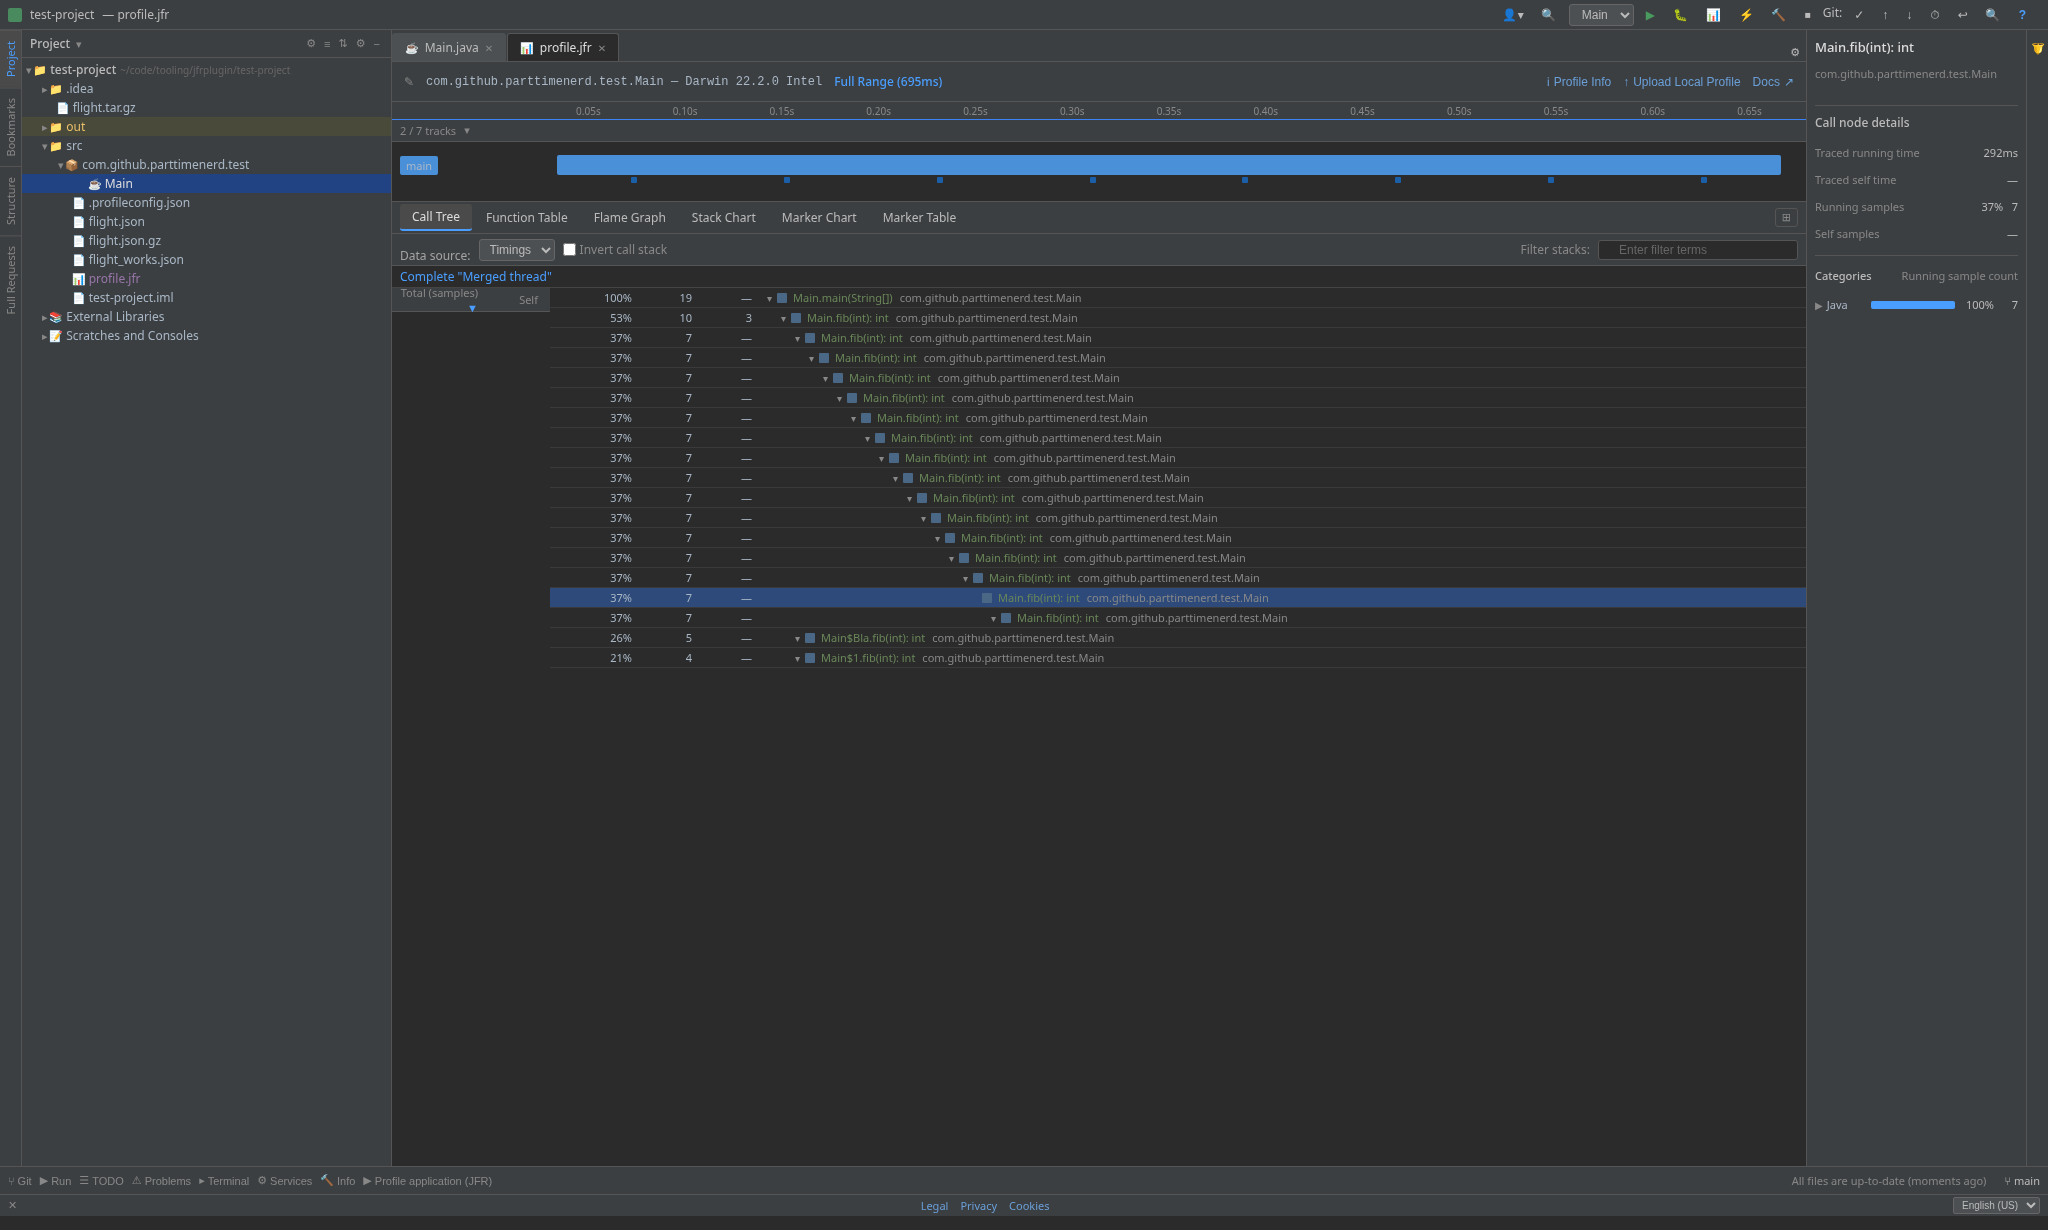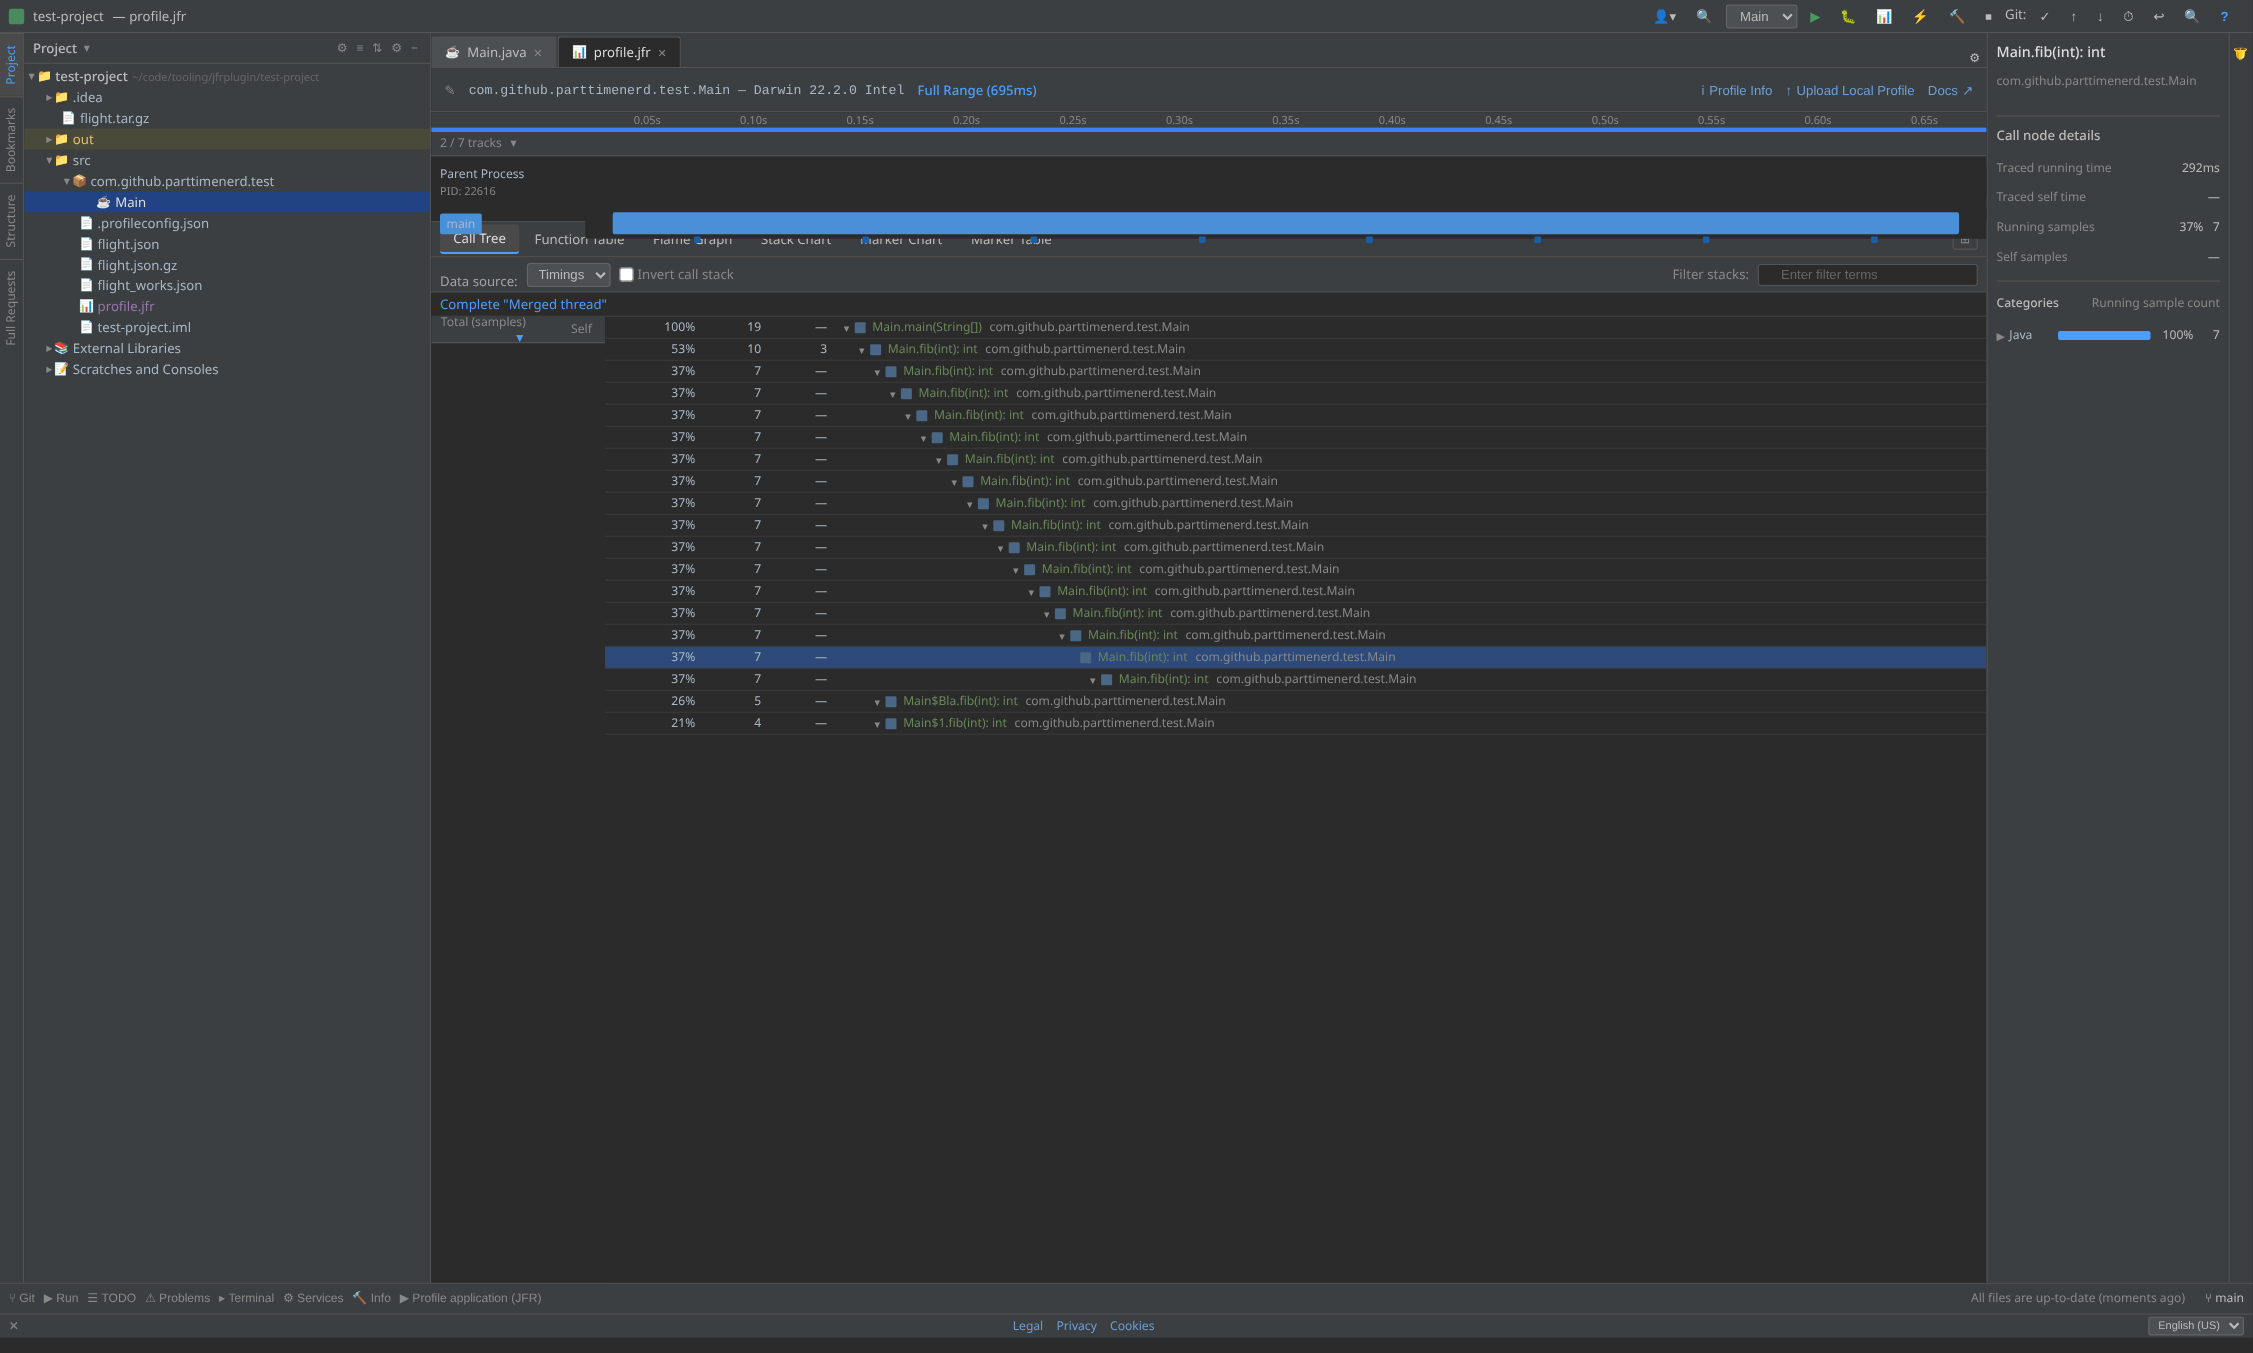--- a/index.html
+++ b/index.html
@@ -42,21 +42,21 @@
 
     
     .profile-header { height: 40px; background: #3c3f41; display: flex; align-items: center; padding: 0 12px; gap: 12px; border-bottom: 1px solid #555; }
     .profile-title { color: #a9b7c6; font-size: 12px; font-family: Liberation Mono, monospace; }
     .profile-range { color: #4a9eff; font-size: 12px; font-weight: 500; cursor: pointer; }
     .profile-actions { margin-left: auto; display: flex; align-items: center; gap: 12px; }
     .profile-action-btn { background: transparent; border: none; color: #6a9fd8; font-size: 12px; cursor: pointer; display: flex; align-items: center; gap: 4px; }
 
     
     .timeline { height: 100px; background: #2b2b2b; border-bottom: 1px solid #555; position: relative; }
-    .timeline-ruler { height: 18px; background: #3c3f41; border-bottom: 4px solid #3b82f6; display: flex; align-items: center; padding: 0 8px; position: relative; }
+    .timeline-ruler { height: 18px; background: #3c3f41; border-bottom: 1px solid #3b82f6; display: flex; align-items: center; padding: 0 8px; position: relative; }
     .ruler-marks { display: flex; width: 100%; justify-content: space-around; font-size: 10px; color: #888; }
     .timeline-tracks { height: 82px; position: relative; padding: 4px 0; }
     .track-row { display: flex; align-items: center; height: 38px; }
     .track-label { width: 140px; padding: 0 8px; font-size: 11px; color: #888; flex-shrink: 0; }
     .track-content { flex: 1; height: 28px; position: relative; background: #2b2b2b; }
 
     
     .call-tree-tabs { height: 32px; background: #3c3f41; display: flex; align-items: center; padding: 0 8px; border-bottom: 1px solid #555; gap: 2px; }
     .ct-tab { padding: 4px 12px; font-size: 12px; color: #bbb; cursor: pointer; border-radius: 3px; }
     .ct-tab.active { background: #4a4a4a; color: #ddd; border-bottom: 2px solid #4a9eff; }
@@ -346,28 +346,20 @@
         </div>
       </div>
 
       <div style="display:flex;align-items:center;height:22px;background:#3c3f41;border-bottom:1px solid #555;padding:0 8px;gap:8px;">
         <span style="font-size:11px;color:#888;">2 / 7 tracks</span>
         <button style="background:transparent;border:none;color:#888;font-size:11px;cursor:pointer;">▾</button>
       </div>
 
       <div class="timeline-tracks">
 
-        <div class="track-row">
-          <div class="track-label">
-            <div style="font-size:11px;color:#a9b7c6;">Parent Process</div>
-            <div style="font-size:10px;color:#888;">PID: 22616</div>
-          </div>
-          <div class="track-content">
-          </div>
-        </div>
 
         <div class="track-row">
           <div class="track-label">
             <div style="font-size:11px;color:#a9b7c6;background:#4a90d9;padding:2px 6px;border-radius:2px;display:inline-block;">main</div>
           </div>
           <div class="track-content" style="position:relative;">
             <div style="position:absolute;left:2%;width:96%;height:20px;top:4px;background:#4a90d9;border-radius:2px;"></div>
 
             <div style="position:absolute;left:2%;width:96%;top:26px;display:flex;justify-content:space-around;">
               <span style="width:6px;height:6px;background:#1a5fa8;border-radius:1px;display:inline-block;"></span>

